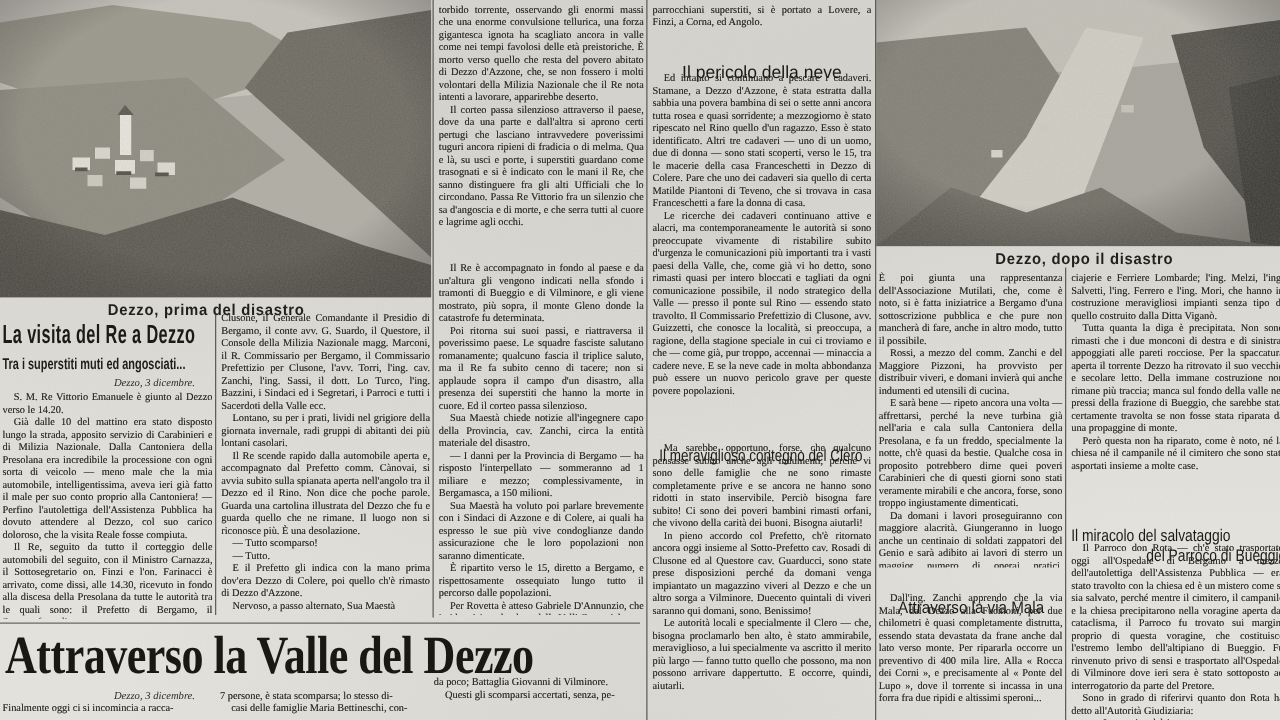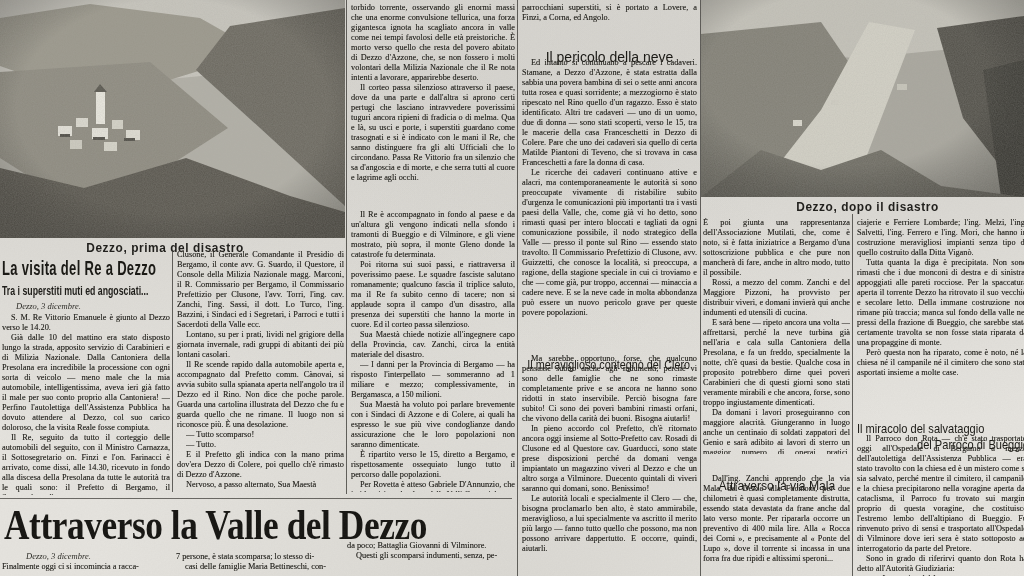--- a/index.html
+++ b/index.html
@@ -28,21 +28,21 @@
     position:absolute;font-family:"Liberation Sans", sans-serif;font-weight:bold;
     font-size:21px;white-space:nowrap;transform:scaleX(.62);transform-origin:left center;
     color:#161511;letter-spacing:.5px;
   }
   .subhead1{
     position:absolute;font-family:"Liberation Sans", sans-serif;font-weight:bold;
     font-size:12.5px;white-space:nowrap;transform:scaleX(.70);transform-origin:left center;
     color:#1a1915;
   }
   .dateline{
-    position:absolute;font-size:8.5px;font-style:italic;text-align:left;color:#2a2924;
+    position:absolute;font-size:8.5px;font-style:italic;text-align:right;color:#2a2924;
   }
   .midhead{
     position:absolute;display:flex;justify-content:center;align-items:flex-start;
     font-family:"Liberation Sans", sans-serif;font-weight:normal;color:#161511;margin-top:23px;
   }
   .midhead span{white-space:nowrap;display:inline-block;}
   .bighead{
     position:absolute;font-family:"Liberation Serif", serif;font-weight:bold;
     font-size:43px;white-space:nowrap;transform:scaleX(.82);transform-origin:left center;
     color:#141310;letter-spacing:-.5px;
@@ -205,21 +205,21 @@
   <div class="dateline" style="left:26px;top:551px;width:130px">Dezzo, 3 dicembre.</div>
   <div class="col cont" style="left:2px;top:562px;width:167px;height:14px">
       <p>Finalmente oggi ci si incomincia a racca-</p>
     </div>
   <div class="col cont" style="left:176px;top:552px;width:166px;height:24px">
       <p>7 persone, è stata scomparsa; lo stesso di-</p>
       <p>casi delle famiglie Maria Bettineschi, con-</p>
     </div>
   <div class="col cont" style="left:347px;top:541px;width:163px;height:24px">
       <p>da poco; Battaglia Giovanni di Vilminore.</p>
-      <p>Questi gli scomparsi indumenti, senza, pe-</p>
+      <p>Questi gli scomparsi accertati, senza, pe-</p>
     </div>
 
   <svg class="grain" width="1024" height="576" viewBox="0 0 1024 576">
     <filter id="gpage" x="0" y="0" width="100%" height="100%">
       <feTurbulence type="fractalNoise" baseFrequency="0.7" numOctaves="2" result="n"></feTurbulence>
       <feColorMatrix in="n" type="matrix" values="0 0 0 0 0.35  0 0 0 0 0.34  0 0 0 0 0.31  0 0 0 0.35 0"></feColorMatrix>
     </filter>
     <rect width="1024" height="576" filter="url(#gpage)" opacity="0.22"></rect>
   </svg>
 </div>

